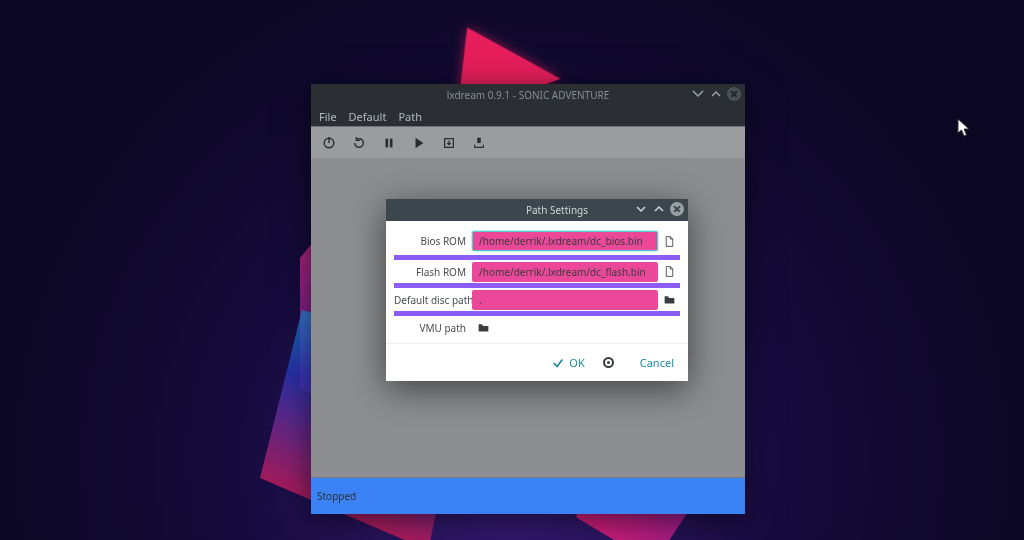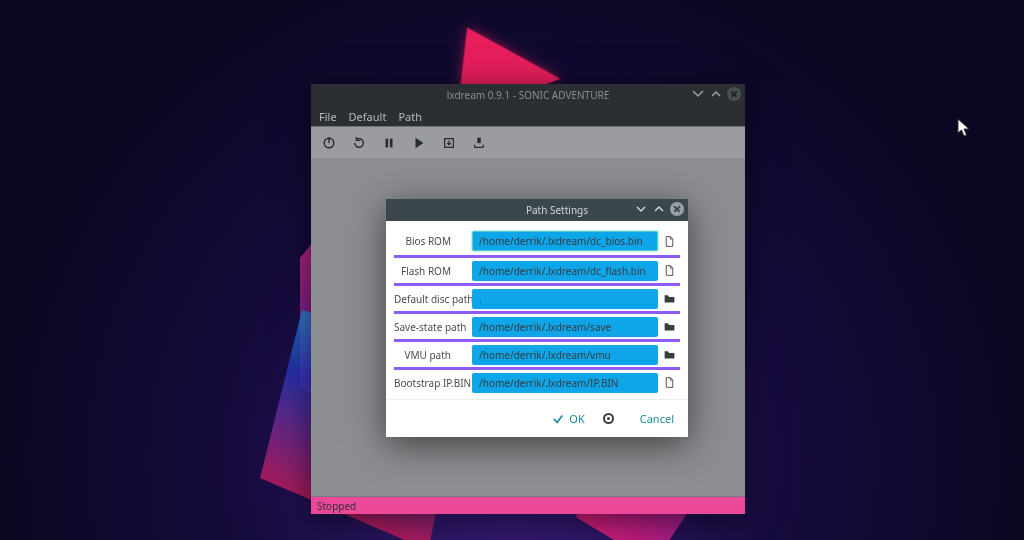--- a/index.html
+++ b/index.html
@@ -106,26 +106,26 @@
     color: #2a2d30; cursor: pointer;
   }
   .toolbar svg { width: 14px; height: 14px; }
 
   .viewport {
     flex: 1 1 auto;
     background: #8c8e91;
   }
   .statusbar {
     height: 18px;
-    background: #ec4899;
+    background: #3b82f6;
     border-top: 1px solid #777b7f;
     color: #2e3134;
     font-size: 10px;
     display: flex; align-items: center;
-    padding: 8px 6px;
+    padding: 18px 6px;
   }
 
   
   .dialog {
     position: absolute;
     left: 386px; top: 199px;
     width: 302px;
     background: #ffffff;
     box-shadow: 0 8px 34px rgba(0,0,0,0.55);
     display: flex; flex-direction: column;
@@ -154,39 +154,39 @@
     width: 8px; height: 1.5px; background: #3b474d;
   }
   .dlg-close::before { transform: rotate(45deg); }
   .dlg-close::after  { transform: rotate(-45deg); }
 
   .dlg-body { padding: 6px 8px 4px 8px; }
   .row {
     display: flex; align-items: center;
     height: 28px;
   }
-  .row + .row { border-top: 3px solid #8b5cf6; }
+  .row + .row { border-top: 5px solid #8b5cf6; }
   .row .label {
     width: 78px;
-    padding-right: 21px;
+    padding-right: 6px;
     text-align: right;
     font-size: 10px;
     color: #4a4d50;
     white-space: nowrap;
   }
   .row .input {
     flex: 1 1 auto;
     height: 20px;
     font-size: 10px;
     padding: 0 6px;
     display: flex; align-items: center;
     border: 1px solid transparent;
     border-radius: 2px;
     color: #383b3e;
-    background: #0ea5e9;
+    background: #ec4899;
     white-space: nowrap; overflow: hidden; text-overflow: ellipsis;
   }
   .row.focused .input {
     border-color: #52cdd0;
     box-shadow: 0 0 0 1px #52cdd055;
   }
   .row .picker {
     width: 22px; height: 20px;
     display: flex; align-items: center; justify-content: center;
     cursor: pointer;
@@ -349,44 +349,24 @@
       <div class="row">
         <div class="label">Default disc path</div>
         <div class="input">.</div>
         <div class="picker">
           <svg viewBox="0 0 16 16">
             <path d="M2 4h4l1.5 2H14v7H2z" fill="#3a3d40"></path>
           </svg>
         </div>
       </div>
       <div class="row">
-        <div class="label">Save-state path</div>
-        <div class="input">/home/derrik/.lxdream/save</div>
+        <div class="label">VMU path</div>
         <div class="picker">
           <svg viewBox="0 0 16 16">
             <path d="M2 4h4l1.5 2H14v7H2z" fill="#3a3d40"></path>
-          </svg>
-        </div>
-      </div>
-      <div class="row">
-        <div class="label">VMU path</div>
-        <div class="input">/home/derrik/.lxdream/vmu</div>
-        <div class="picker">
-          <svg viewBox="0 0 16 16">
-            <path d="M2 4h4l1.5 2H14v7H2z" fill="#3a3d40"></path>
-          </svg>
-        </div>
-      </div>
-      <div class="row">
-        <div class="label">Bootstrap IP.BIN</div>
-        <div class="input">/home/derrik/.lxdream/IP.BIN</div>
-        <div class="picker">
-          <svg viewBox="0 0 16 16">
-            <path d="M4 2h5l3 3v9H4z" fill="none" stroke="#555" stroke-width="1.2"></path>
-            <path d="M9 2v3h3" fill="none" stroke="#555" stroke-width="1.2"></path>
           </svg>
         </div>
       </div>
     </div>
 
   <div class="dlg-buttons">
     <div class="btn">
       <svg viewBox="0 0 14 14">
           <path d="M2 7 L6 11 L12 3" fill="none" stroke="#1b8da0" stroke-width="2"></path>
         </svg>

